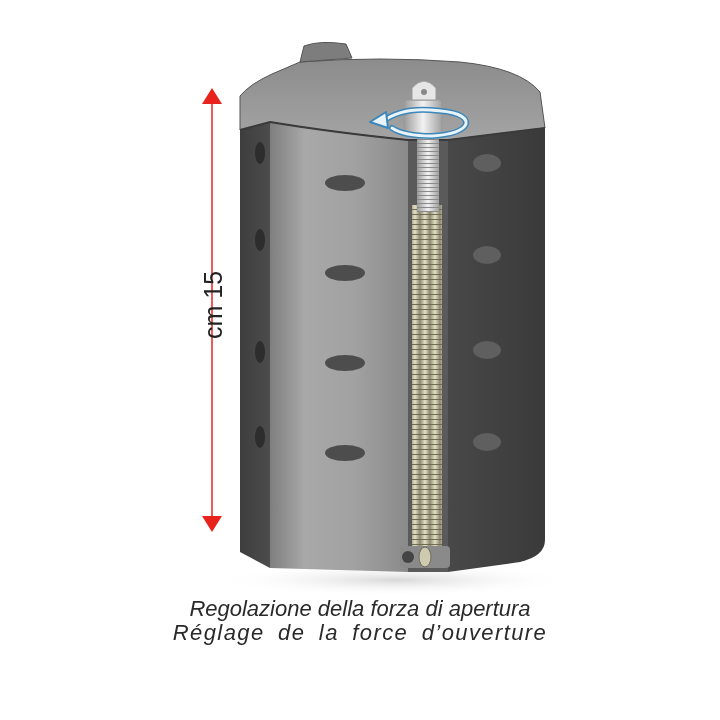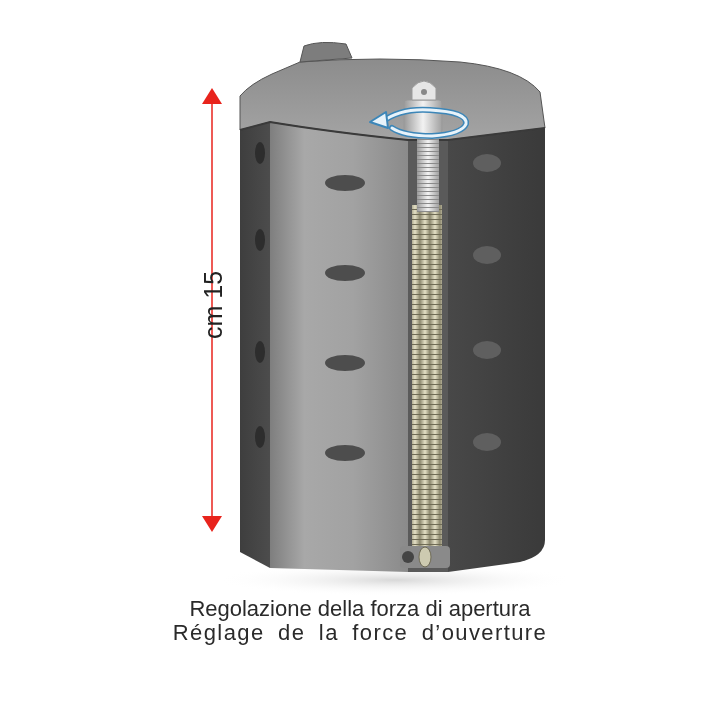--- a/index.html
+++ b/index.html
@@ -5,21 +5,21 @@
   html, body { margin:0; padding:0; background:#ffffff; }
   body { width:720px; height:720px; position:relative; overflow:hidden; font-family:"Liberation Sans", sans-serif; }
   .illustration { position:absolute; left:0; top:0; width:720px; height:600px; }
   .dim-label {
     position:absolute; left:173px; top:290px; width:80px; height:30px;
     transform:rotate(-90deg); transform-origin:center;
     font-size:25px; color:#222; text-align:center; line-height:30px; white-space:nowrap;
   }
   .caption { position:absolute; left:0; top:597px; width:720px; text-align:center; }
   .caption div {
-    font-size:22px; line-height:24px; color:#2a2a2a; white-space:nowrap;
+    font-style:italic; font-size:22px; line-height:24px; color:#2a2a2a; white-space:nowrap;
   }
   .caption .fr { letter-spacing:1.4px; word-spacing:6px; }
 </style>
 </head>
 <body>
 
 <svg class="illustration" viewBox="0 0 720 600" xmlns="http://www.w3.org/2000/svg">
   <defs>
     <linearGradient id="frontFace" x1="0" x2="1" y1="0" y2="0">
       <stop offset="0" stop-color="#7e7e7e"></stop>

